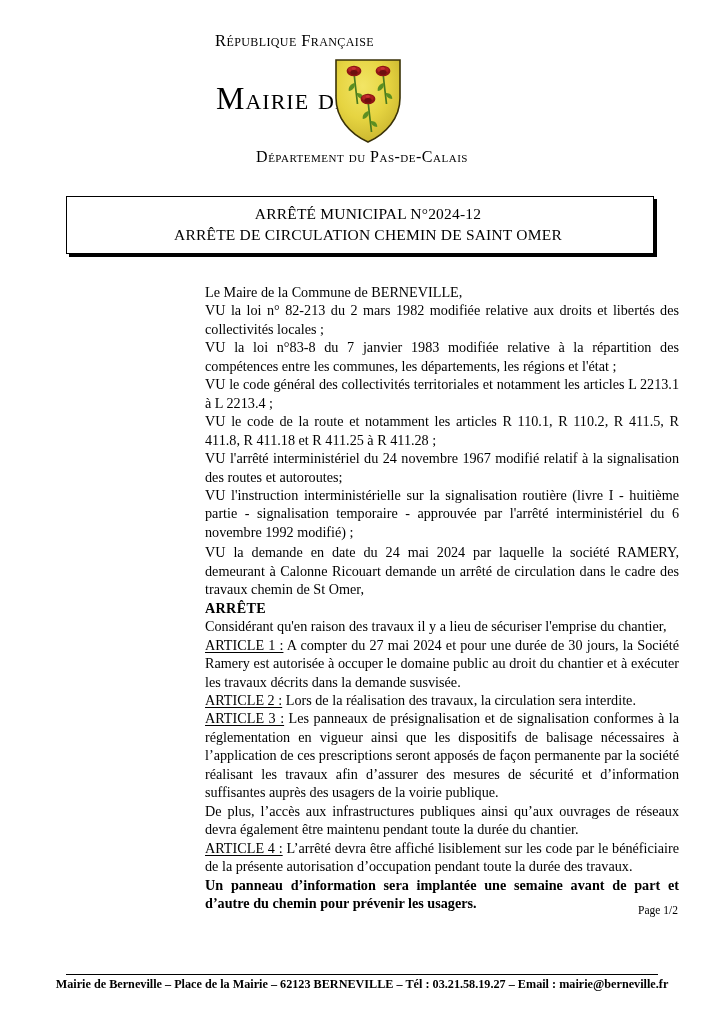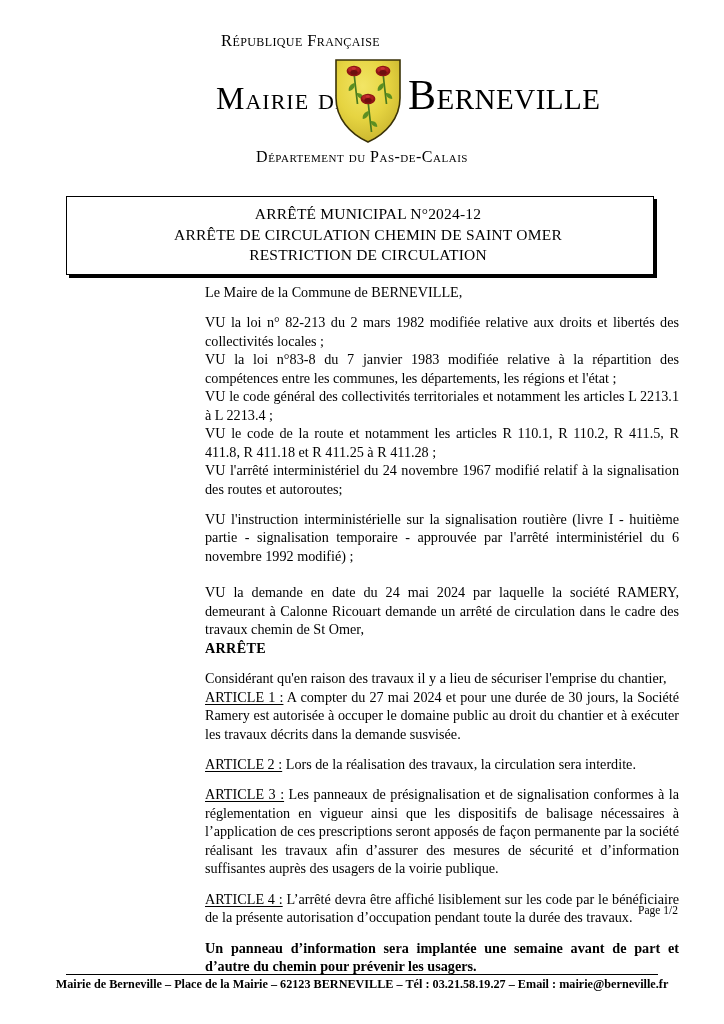--- a/index.html
+++ b/index.html
@@ -35,21 +35,20 @@
     position: absolute;
     top: 31px;
     left: 0;
     width: 589px;
     text-align: center;
     font-family: "Liberation Serif", "DejaVu Serif", serif;
     font-size: 16.5px;
     font-variant: small-caps;
     letter-spacing: 0.4px;
     white-space: nowrap;
-    margin-left: 6px;
   }
   .mairie-row {
     position: absolute;
     top: 58px;
     left: 0;
     width: 724px;
     height: 86px;
   }
   .mairie-de {
     position: absolute;
@@ -117,22 +116,22 @@
     top: 283px;
     width: 474px;
   }
   p.para {
     margin: 0 0 0 0;
     font-size: 14.2px;
     line-height: 1.30;
     text-align: justify;
     text-justify: inter-word;
   }
-  p.gap-before { margin-top: 12px; }
-  p.gap-small  { margin-top: 18px; }
+  p.gap-before { }
+  p.gap-small  { margin-top: 2px; }
 
   .center-head {
     text-align: center;
     font-weight: bold;
     font-size: 14.6px;
     letter-spacing: 0.3px;
     margin-top: 22px;
     margin-bottom: 16px;
   }
 
@@ -208,30 +207,28 @@
           </defs>
 
           <path d="M2,2 H66 V40 C66,60 52,76 34,84 C16,76 2,60 2,40 Z" fill="url(#shieldGrad)" stroke="#3a3208" stroke-width="1.6"></path>
 
           <use href="#rose" x="20" y="12"></use>
           <use href="#rose" x="49" y="12"></use>
           <use href="#rose" x="34" y="40"></use>
         </svg>
       </div>
 
-      <div class="berneville">Berneville</div>
     </div>
 
     <div class="dept-line">Département du Pas-de-Calais</div>
   </div>
 
   <div class="title-box">
     <div class="title-line">ARRÊTÉ MUNICIPAL N°2024-12</div>
     <div class="title-line">ARRÊTE DE CIRCULATION CHEMIN DE SAINT OMER</div>
-    <div class="title-line">RESTRICTION DE CIRCULATION</div>
   </div>
 
   <div class="body-area">
 
     <p class="para">Le Maire de la Commune de BERNEVILLE,</p>
 
     <p class="para gap-before">VU la loi n° 82-213 du 2 mars 1982 modifiée relative aux droits et libertés des collectivités locales ;</p>
     <p class="para">VU la loi n°83-8 du 7 janvier 1983 modifiée relative à la répartition des compétences entre les communes, les départements, les régions et l'état ;</p>
     <p class="para">VU le code général des collectivités territoriales et notamment les articles L 2213.1 à L 2213.4 ;</p>
     <p class="para">VU le code de la route et notamment les articles R 110.1, R 110.2, R 411.5, R 411.8, R 411.18 et R 411.25 à R 411.28 ;</p>
@@ -242,20 +239,21 @@
     <p class="para center-head">ARRÊTE</p>
 
     <p class="para gap-before">Considérant qu'en raison des travaux il y a lieu de sécuriser l'emprise du chantier,</p>
 
     <p class="para"><span class="art-label">ARTICLE 1 :</span><span> A compter du 27 mai 2024 et pour une durée de 30 jours, la Société Ramery est autorisée à occuper le domaine public au droit du chantier et à exécuter les travaux décrits dans la demande susvisée.</span></p>
 
     <p class="para gap-before"><span class="art-label">ARTICLE 2 :</span><span> Lors de la réalisation des travaux, la circulation sera interdite.</span></p>
 
     <p class="para gap-before"><span class="art-label">ARTICLE 3 :</span><span> Les panneaux de présignalisation et de signalisation conformes à la réglementation en vigueur ainsi que les dispositifs de balisage nécessaires à l’application de ces prescriptions seront apposés de façon permanente par la société réalisant les travaux afin d’assurer des mesures de sécurité et d’information suffisantes auprès des usagers de la voirie publique.</span></p>
 
+    <p class="para gap-before">De plus, l’accès aux infrastructures publiques ainsi qu’aux ouvrages de réseaux devra également être maintenu pendant toute la durée du chantier.</p>
 
     <p class="para gap-before"><span class="art-label">ARTICLE 4 :</span><span> L’arrêté devra être affiché lisiblement sur les code par le bénéficiaire de la présente autorisation d’occupation pendant toute la durée des travaux.</span></p>
 
     <p class="para gap-before bold-note">Un panneau d’information sera implantée une semaine avant de part et d’autre du chemin pour prévenir les usagers.</p>
   </div>
 
   <div class="page-num">Page 1/2</div>
 
   <div class="footer-rule"></div>
 

